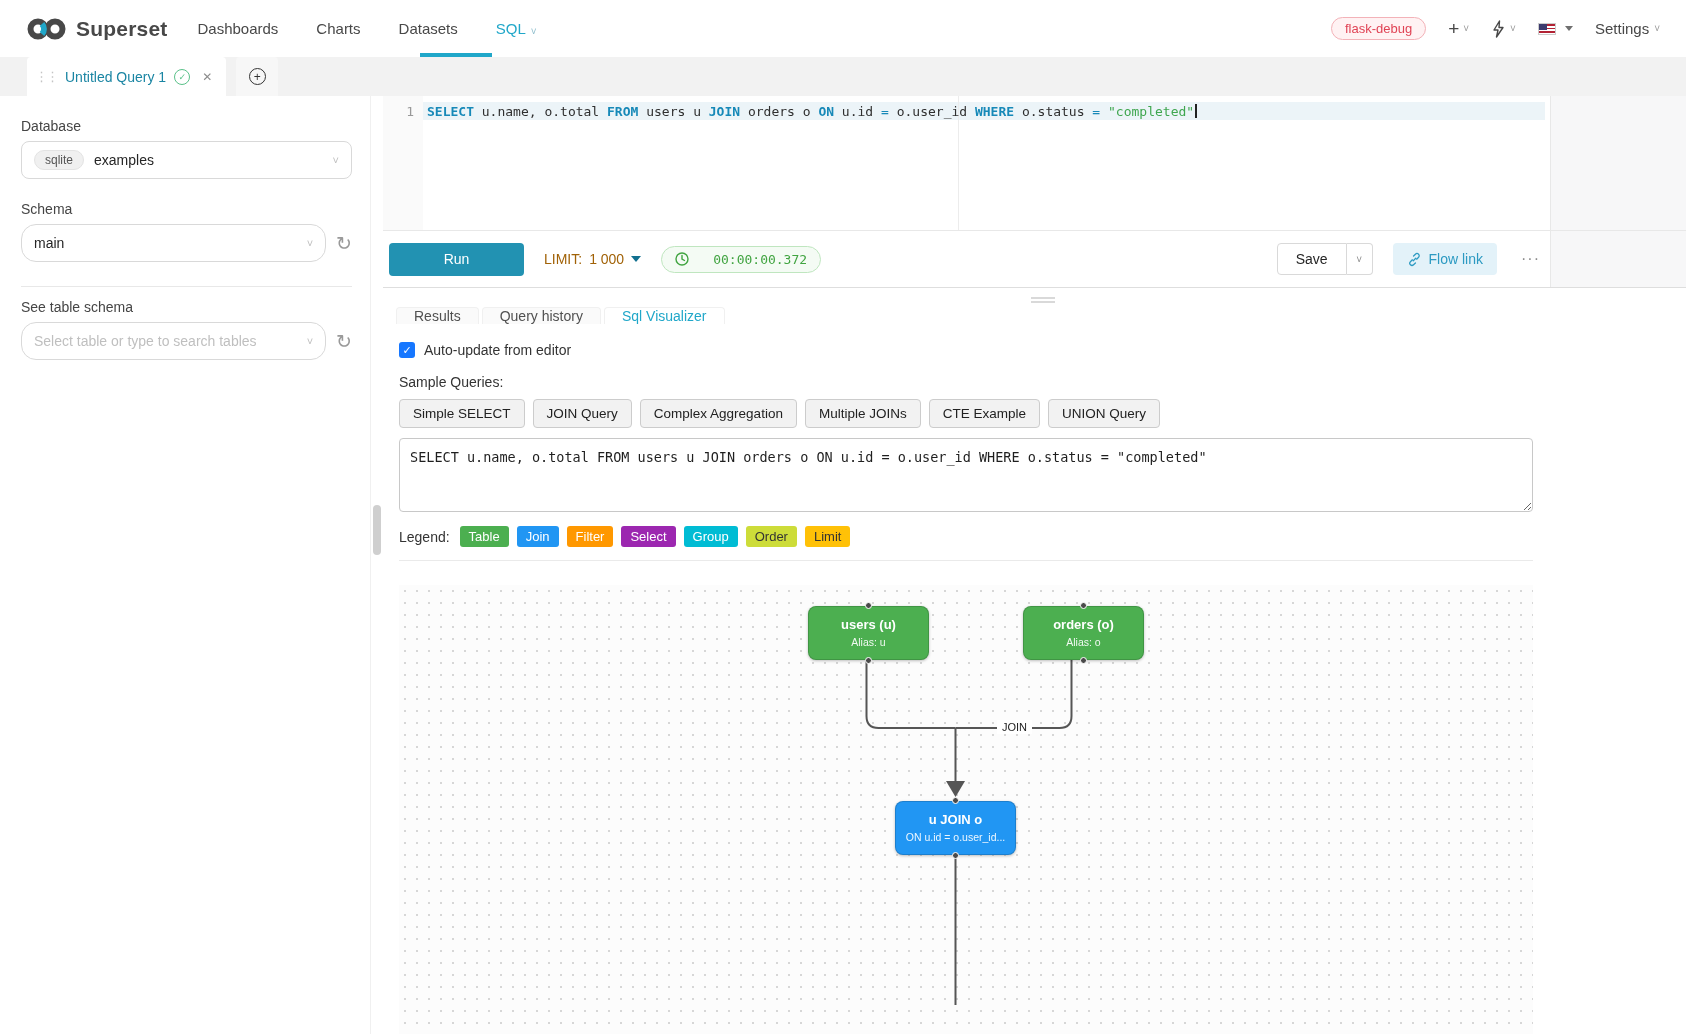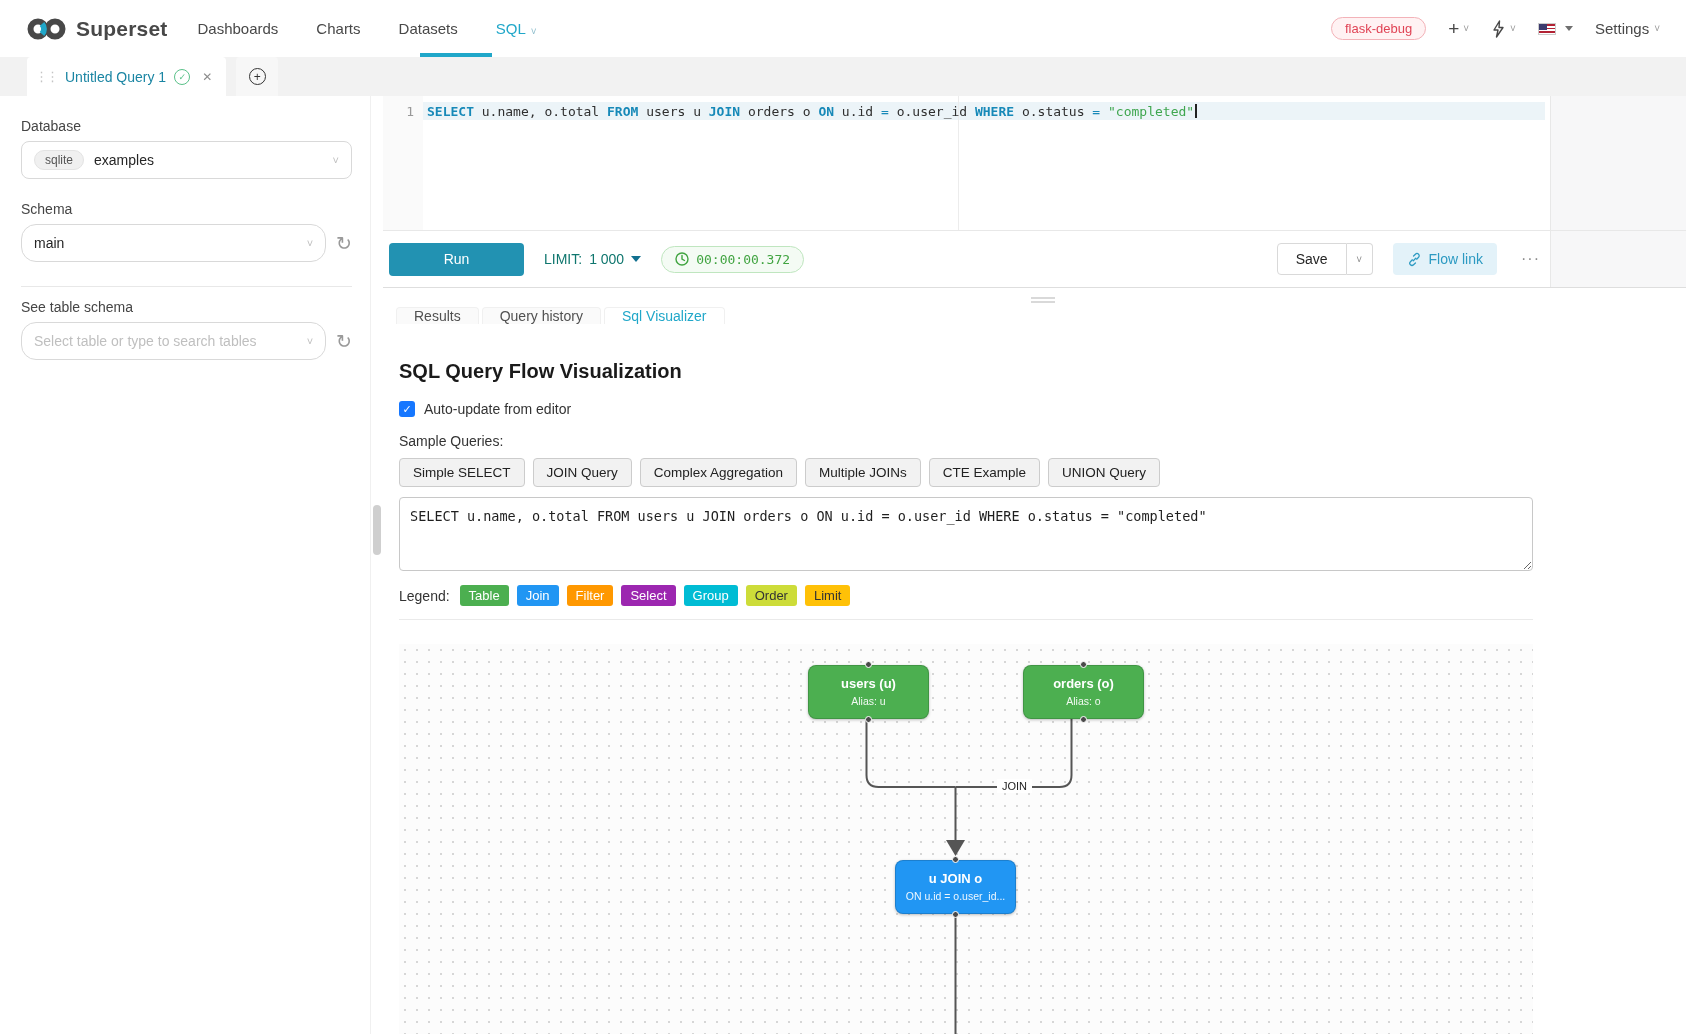--- a/index.html
+++ b/index.html
@@ -68,23 +68,23 @@
   .tok-kw { color:#1789b8; font-weight:700; }
   .tok-op { color:#1789b8; }
   .tok-str { color:#3fa64f; }
   .caret-bar { display:inline-block; width:1.5px; height:14px; background:#222; margin-left:1px; vertical-align:-2px; }
   .editor-filler { flex:1; background:#f7f7f8; border-left:1px solid #e8e8e8; }
 
   
   .toolbar-row { height:57px; flex:0 0 57px; display:flex; border-bottom:1px solid #dedede; }
   .toolbar { width:1167px; flex:0 0 1167px; display:flex; align-items:center; padding:0 6px; gap:20px; background:#fff; }
   .run-btn { width:135px; height:33px; background:#2292b2; color:#fff; border:none; border-radius:4px; font-size:14px; font-family:inherit; cursor:pointer; }
-  .limit-group { display:flex; align-items:center; gap:7px; color:#0f766e; font-size:14px; cursor:pointer; }
+  .limit-group { display:flex; align-items:center; gap:7px; color:#a16207; font-size:14px; cursor:pointer; }
   .limit-caret { width:0; height:0; border-left:5px solid transparent; border-right:5px solid transparent; border-top:6px solid #11708f; }
-  .timer-pill { display:flex; align-items:center; gap:7px; border:1px solid #bfe6bf; background:#f4fbf4; border-radius:16px; padding:5px 13px; color:#41a441; font-family:"DejaVu Sans Mono", monospace; font-size:13px; }
+  .timer-pill { display:flex; align-items:center; gap:24px; border:1px solid #bfe6bf; background:#f4fbf4; border-radius:16px; padding:5px 13px; color:#41a441; font-family:"DejaVu Sans Mono", monospace; font-size:13px; }
   .toolbar-spacer { flex:1; }
   .save-split { display:flex; height:32px; }
   .save-main { background:#fff; border:1px solid #d9d9d9; border-radius:4px 0 0 4px; padding:0 18px; font-size:14px; color:#262626; font-family:inherit; cursor:pointer; }
   .save-caret-seg { background:#fff; border:1px solid #d9d9d9; border-left:none; border-radius:0 4px 4px 0; width:26px; display:flex; align-items:center; justify-content:center; color:#8c8c8c; font-size:10px; cursor:pointer; }
   .copylink-btn { height:32px; background:#e3f2f9; border:none; border-radius:4px; color:#2c9ac2; font-size:14px; font-family:inherit; display:flex; align-items:center; gap:7px; padding:0 14px; cursor:pointer; }
   .more-btn { color:#8c8c8c; font-size:16px; letter-spacing:1px; background:none; border:none; cursor:pointer; padding:0 4px; }
   .toolbar-filler { flex:1; background:#f7f7f8; border-left:1px solid #e8e8e8; }
 
   .drag-handle { position:absolute; left:648px; top:201px; width:24px; cursor:row-resize; }
   .drag-handle div { height:2px; background:#d9d9d9; margin-bottom:2px; }
@@ -269,21 +269,20 @@
           <div></div>
         </div>
 
       <div class="tabs-row">
         <span class="rtab">Results</span>
         <span class="rtab">Query history</span>
         <span class="rtab active">Sql Visualizer</span>
       </div>
 
       <div class="content">
-        <div class="viz-title">SQL Query Flow Visualization</div>
 
         <div class="checkbox-row">
           <span class="checkbox" id="auto-update-box">✓</span>
           <span class="checkbox-label">Auto-update from editor</span>
         </div>
 
         <div class="sample-label">Sample Queries:</div>
         <div class="sample-row" id="sample-row">
             <button class="sample-btn">Simple SELECT</button>
             <button class="sample-btn">JOIN Query</button>

